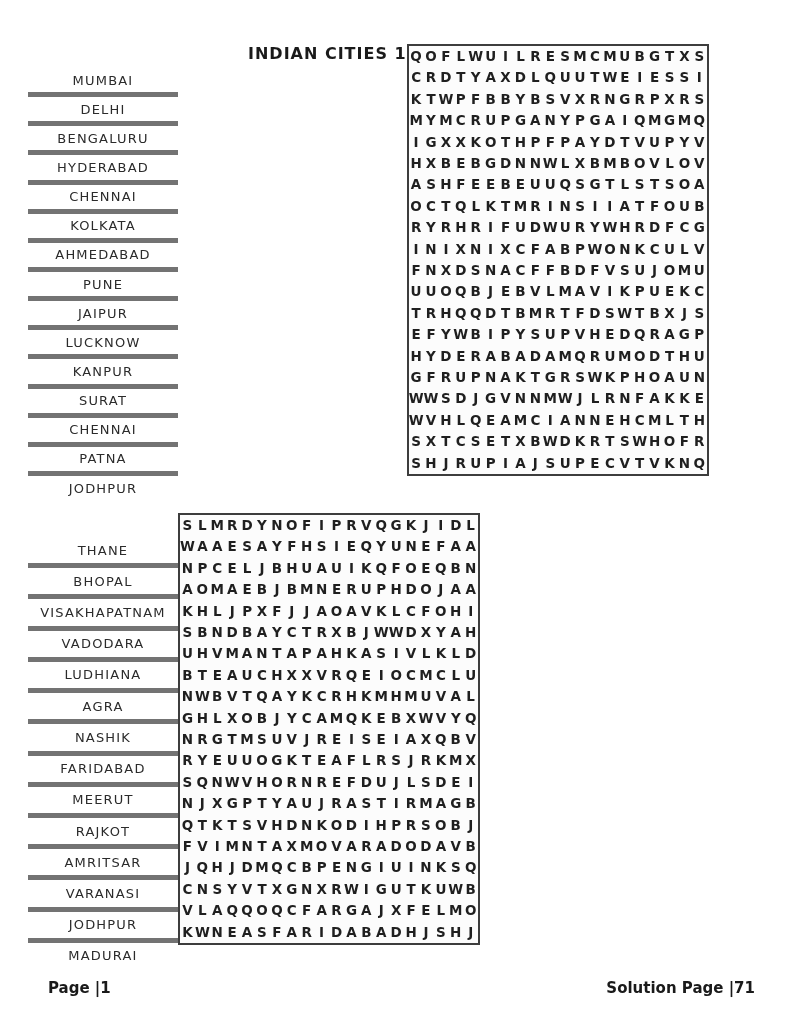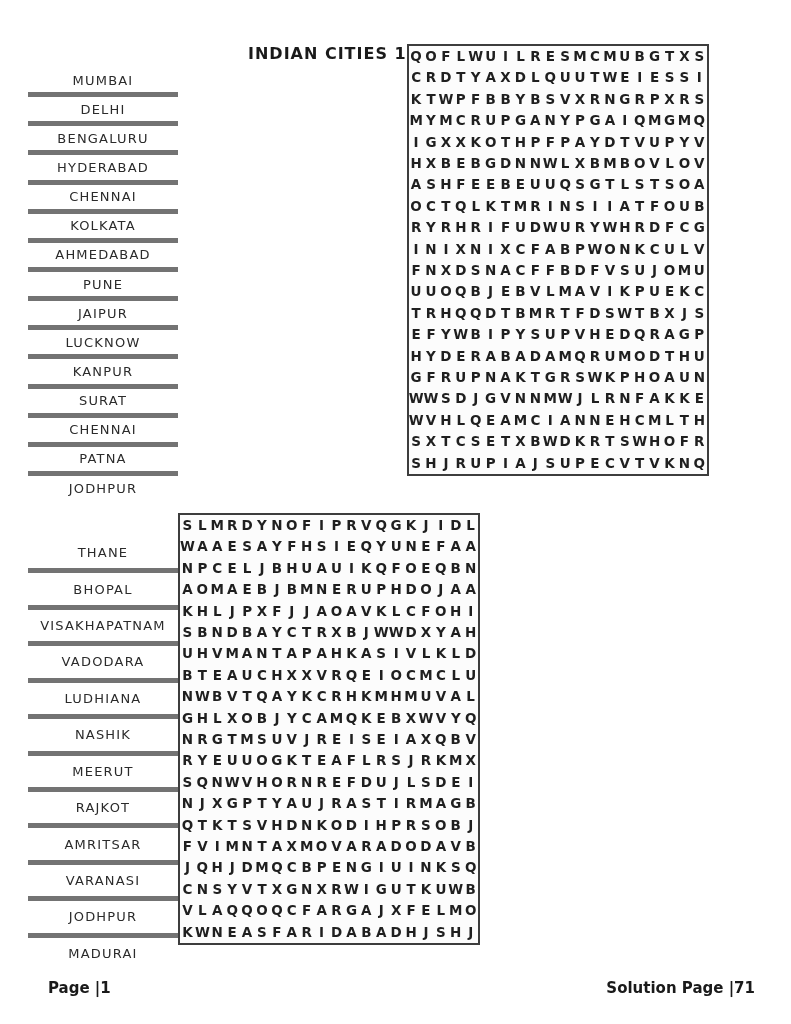--- a/index.html
+++ b/index.html
@@ -472,21 +472,23 @@
   </section>
 
   <section class="puzzle">
     <div class="puzzle-body">
       <div class="words">
           <div class="word">THANE</div>
           <div class="word">BHOPAL</div>
           <div class="word">VISAKHAPATNAM</div>
           <div class="word">VADODARA</div>
           <div class="word">LUDHIANA</div>
+          <div class="word">AGRA</div>
           <div class="word">NASHIK</div>
+          <div class="word">FARIDABAD</div>
           <div class="word">MEERUT</div>
           <div class="word">RAJKOT</div>
           <div class="word">AMRITSAR</div>
           <div class="word">VARANASI</div>
           <div class="word">JODHPUR</div>
           <div class="word">MADURAI</div>
         </div>
       <div class="grid-col">
         <div class="grid">
             <span class="cell">S</span>

